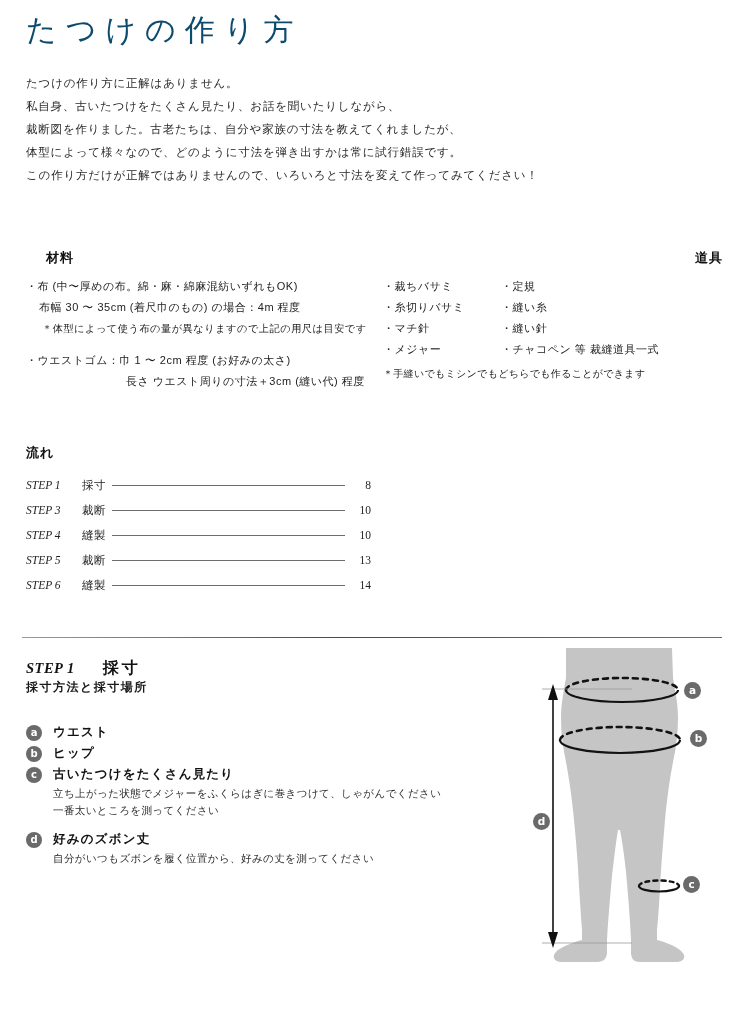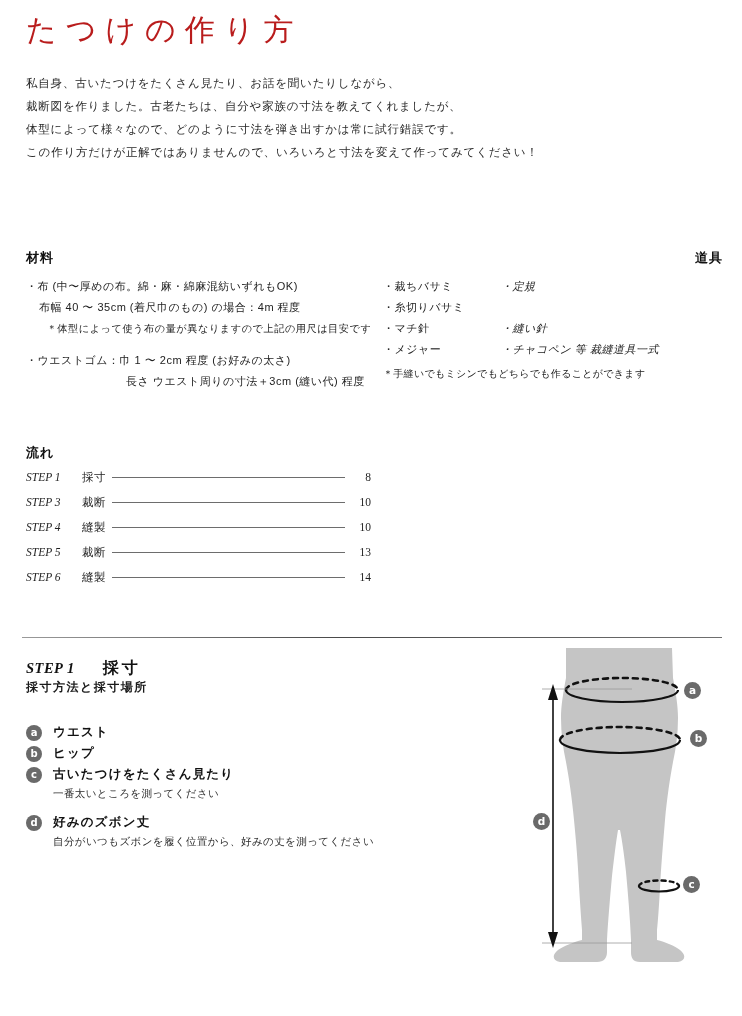--- a/index.html
+++ b/index.html
@@ -22,21 +22,21 @@
   }
 
   
   .doc-title {
     position: absolute;
     left: 26px;
     top: 10px;
     font-family: "Liberation Serif", "DejaVu Serif", serif;
     font-size: 30px;
     letter-spacing: 9px;
-    color: #b91c1c;
+    color: #0c4a6e;
     white-space: nowrap;
   }
 
   
   .intro {
     position: absolute;
     left: 26px;
     top: 72px;
     width: 660px;
   }
@@ -56,68 +56,68 @@
     color: #111111;
   }
 
   
   .materials {
     position: absolute;
     left: 26px;
     top: 249px;
     width: 350px;
   }
-  .materials .sec-head { margin-bottom: 9px; }
+  .materials .sec-head { margin-bottom: 9px; margin-left: 20px; }
   .mat-line {
     font-size: 11px;
     line-height: 21px;
     letter-spacing: 0.5px;
     color: #222222;
     white-space: nowrap;
   }
   .mat-line.ind1 { padding-left: 13px; }
-  .mat-line.ind2 { padding-left: 16px; font-size: 10.2px; text-align: center; }
+  .mat-line.ind2 { padding-left: 16px; font-size: 10.2px; }
   .mat-line.ind3 { padding-left: 100px; }
   .mat-gap { height: 11px; }
 
   
   .tools {
     position: absolute;
     left: 383px;
     top: 249px;
     width: 340px;
   }
   .tools .sec-head { margin-bottom: 9px; text-align: right; }
   .tool-row {
     display: flex;
     font-size: 11px;
     line-height: 21px;
     letter-spacing: 0.5px;
     color: #222222;
     white-space: nowrap;
   }
   .tool-col-a { width: 118px; flex: 0 0 118px; }
-  .tool-col-b { flex: 1 1 auto; font-style: italic; }
+  .tool-col-b { flex: 1 1 auto; }
   .tool-note {
     font-size: 10px;
     line-height: 21px;
     letter-spacing: 0.3px;
     color: #222222;
     margin-top: 3px;
     white-space: nowrap;
   }
 
   
   .flow {
     position: absolute;
     left: 26px;
     top: 444px;
     width: 345px;
   }
-  .flow .sec-head { margin-bottom: 8px; }
+  .flow .sec-head { margin-bottom: 16px; }
   .toc-row {
     display: flex;
     align-items: baseline;
     height: 25px;
   }
   .toc-step {
     width: 56px;
     flex: 0 0 56px;
     font-family: "Liberation Serif", "DejaVu Serif", serif;
     font-style: italic;
@@ -257,44 +257,46 @@
   .fig-badge-d { left: 13px; top: 165px; }
 </style>
 </head>
 <body>
 
 <div class="page">
 
   <div class="doc-title">たつけの作り方</div>
 
   <div class="intro">
+    <div class="intro-line">たつけの作り方に正解はありません。</div>
     <div class="intro-line">私自身、古いたつけをたくさん見たり、お話を聞いたりしながら、</div>
     <div class="intro-line">裁断図を作りました。古老たちは、自分や家族の寸法を教えてくれましたが、</div>
     <div class="intro-line">体型によって様々なので、どのように寸法を弾き出すかは常に試行錯誤です。</div>
     <div class="intro-line">この作り方だけが正解ではありませんので、いろいろと寸法を変えて作ってみてください！</div>
   </div>
 
   <div class="materials">
     <div class="sec-head">材料</div>
     <div class="mat-line">・布 (中〜厚めの布。綿・麻・綿麻混紡いずれもOK)</div>
-    <div class="mat-line ind1">布幅 40 〜 35cm (着尺巾のもの) の場合：4m 程度</div>
+    <div class="mat-line ind1">布幅 30 〜 35cm (着尺巾のもの) の場合：4m 程度</div>
     <div class="mat-line ind2">＊体型によって使う布の量が異なりますので上記の用尺は目安です</div>
     <div class="mat-gap"></div>
     <div class="mat-line">・ウエストゴム：巾 1 〜 2cm 程度 (お好みの太さ)</div>
     <div class="mat-line ind3">長さ ウエスト周りの寸法＋3cm (縫い代) 程度</div>
   </div>
 
   <div class="tools">
     <div class="sec-head">道具</div>
     <div class="tool-row">
       <div class="tool-col-a">・裁ちバサミ</div>
       <div class="tool-col-b">・定規</div>
     </div>
     <div class="tool-row">
       <div class="tool-col-a">・糸切りバサミ</div>
+      <div class="tool-col-b">・縫い糸</div>
     </div>
     <div class="tool-row">
       <div class="tool-col-a">・マチ針</div>
       <div class="tool-col-b">・縫い針</div>
     </div>
     <div class="tool-row">
       <div class="tool-col-a">・メジャー</div>
       <div class="tool-col-b">・チャコペン 等 裁縫道具一式</div>
     </div>
     <div class="tool-note">＊手縫いでもミシンでもどちらでも作ることができます</div>
@@ -359,20 +361,21 @@
           <div class="meas-label">ヒップ</div>
         </div>
       </div>
 
       <div class="meas-item">
         <div class="meas-head">
           <div class="badge">c</div>
           <div class="meas-label">古いたつけをたくさん見たり</div>
         </div>
         <div class="meas-desc">
+          <div class="meas-desc-line">立ち上がった状態でメジャーをふくらはぎに巻きつけて、しゃがんでください</div>
           <div class="meas-desc-line">一番太いところを測ってください</div>
         </div>
       </div>
 
       <div class="meas-item spaced">
         <div class="meas-head">
           <div class="badge">d</div>
           <div class="meas-label">好みのズボン丈</div>
         </div>
         <div class="meas-desc">

